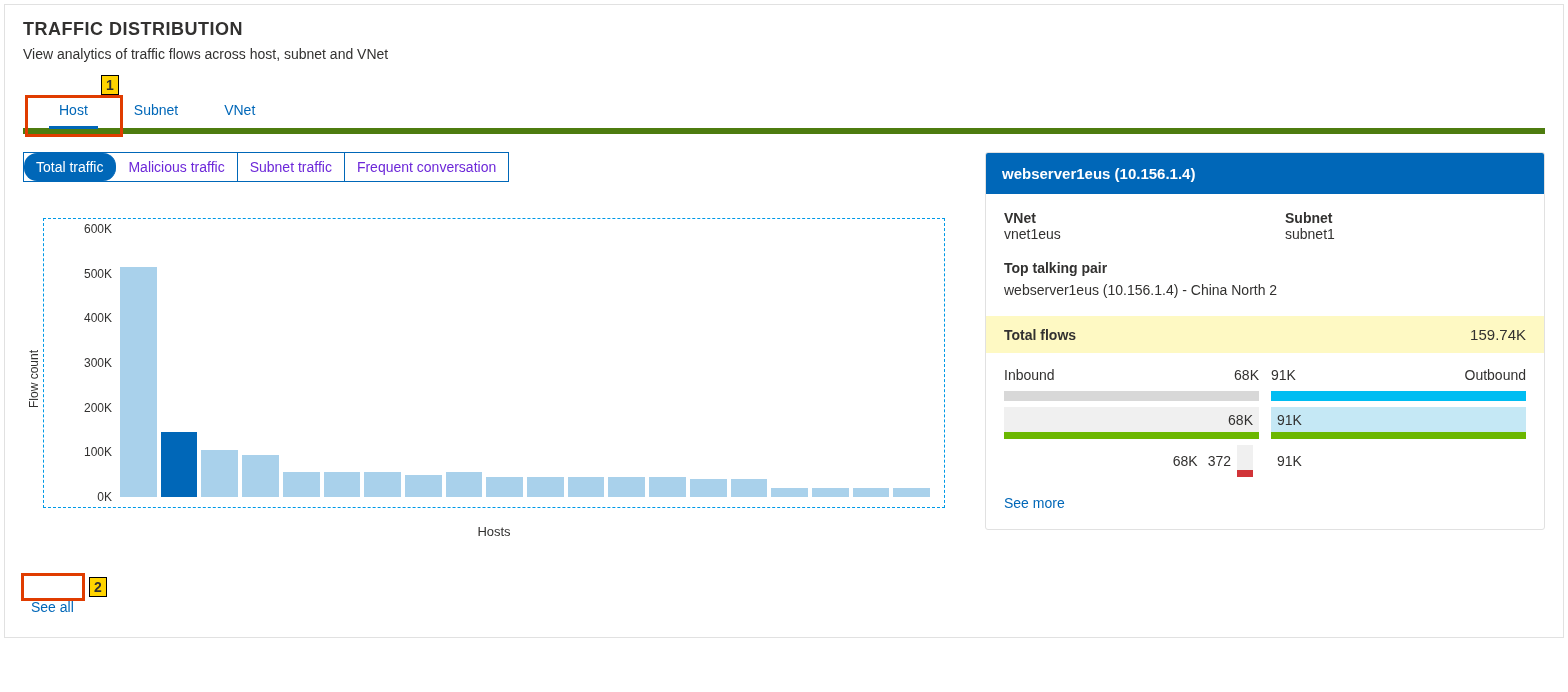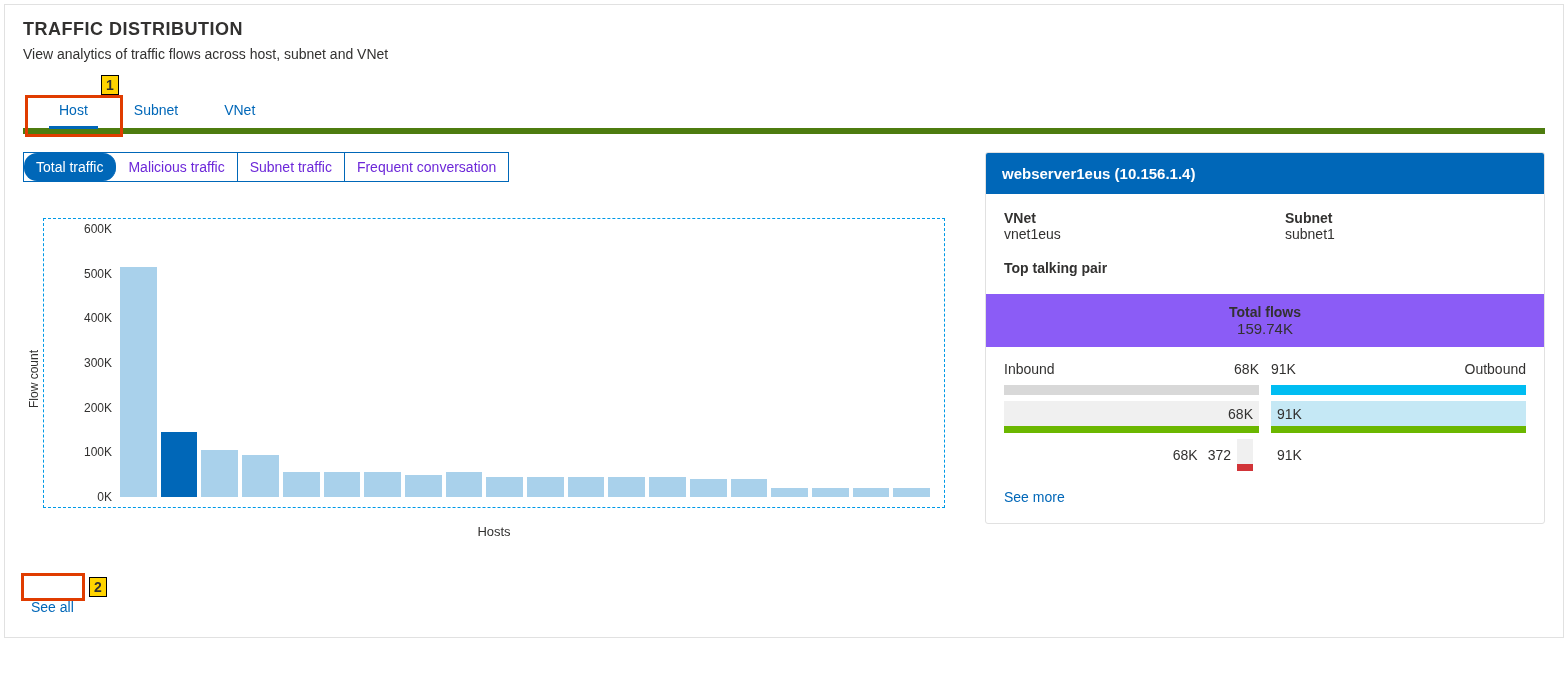--- a/index.html
+++ b/index.html
@@ -161,27 +161,26 @@
   .card-body { padding: 16px 18px 18px 18px; }
   .two-col { display: flex; gap: 40px; }
   .field { flex: 1; }
   .field-label { font-weight: 600; font-size: 14px; }
   .field-value { font-size: 14px; }
   .section-label { font-weight: 600; margin-top: 18px; }
   .pair-line { margin-top: 6px; font-size: 14px; }
   .pair-dest { color: #323130; }
 
   .flows-box {
-    background: #8b5cf6;
+    background: #fef9c3;
     margin: 18px -18px 0 -18px;
     padding: 10px 18px;
     display: flex;
     justify-content: space-between;
     align-items: center;
-    flex-direction: column;
   }
   .flows-label { font-weight: 600; }
   .flows-value { font-size: 15px; }
 
   .flow-split { display: flex; margin-top: 14px; gap: 12px; }
   .flow-side { flex: 1; }
   .flow-top-row {
     display: flex;
     justify-content: space-between;
     font-size: 14px;
@@ -316,20 +315,25 @@
               <div class="field-label">VNet</div>
               <div class="field-value">vnet1eus</div>
             </div>
             <div class="field">
               <div class="field-label">Subnet</div>
               <div class="field-value">subnet1</div>
             </div>
           </div>
 
           <div class="section-label">Top talking pair</div>
+          <div class="pair-line">
+            <span>webserver1eus (10.156.1.4)</span>
+            <span>-</span>
+            <span class="pair-dest">China North 2</span>
+          </div>
 
           <div class="flows-box">
             <div class="flows-label">Total flows</div>
             <div class="flows-value">159.74K</div>
           </div>
 
           <div class="flow-split">
             <div class="flow-side">
               <div class="flow-top-row">
                 <span>Inbound</span>

